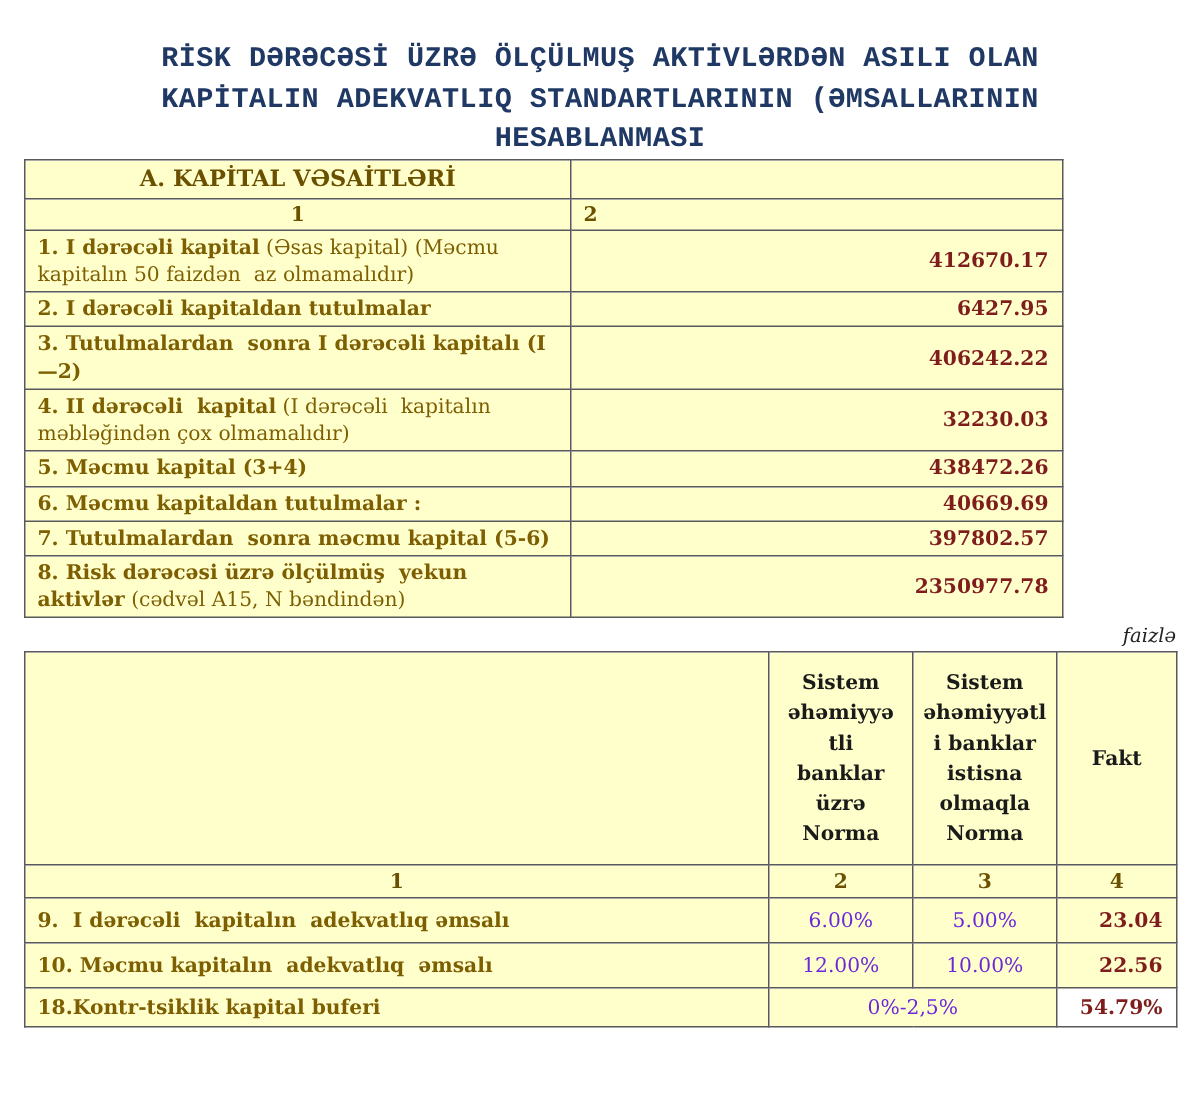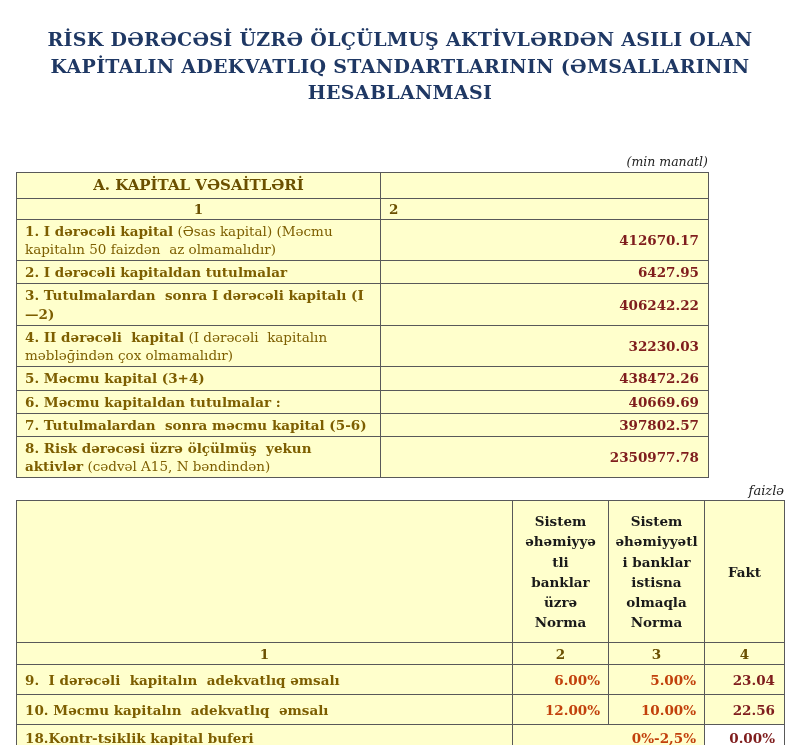--- a/index.html
+++ b/index.html
@@ -13,20 +13,21 @@
 
   .title {
     margin: 26px 36px 0;
     text-align: center;
     color: #1f3864;
     font-size: 19px;
     font-weight: bold;
     line-height: 1.4;
     white-space: pre-line;
     letter-spacing: 0.3px;
+    font-family: Liberation Mono, monospace;
   }
 
   .note {
     font-style: italic;
     font-size: 12.5px;
     color: #222222;
     text-align: right;
   }
   .note-unit  { width: 692px; margin: 48px 0 3px 16px; }
   .note-faizle{ width: 768px; margin: 5px 0 2px 16px; font-size: 13px; }
@@ -53,21 +54,21 @@
   .num { font-weight: bold; color: #6b5000; }
   .lbl { white-space: pre-wrap; line-height: 1.35; }
   .lb  { font-weight: bold; color: #7d5e00; }
   .lr  { font-weight: normal; color: #7d5e00; }
   .val {
     text-align: right;
     font-weight: bold;
     color: #7f1d1d;
     padding-right: 9px;
   }
-  .val2 { font-weight: bold; color: #c2410c; text-align: right; }
+  .val2 { font-weight: normal; color: #6d28d9; text-align: center; }
   .th2 {
     text-align: center;
     font-weight: bold;
     color: #1a1a1a;
     white-space: pre-line;
     line-height: 1.5;
     font-size: 13.5px;
     vertical-align: middle;
     padding: 0 2px;
   }
@@ -75,21 +76,20 @@
 </style>
 </head>
 <body>
 
 <div class="page">
 
   <div class="title">RİSK DƏRƏCƏSİ ÜZRƏ ÖLÇÜLMUŞ AKTİVLƏRDƏN ASILI OLAN
 KAPİTALIN ADEKVATLIQ STANDARTLARININ (ƏMSALLARININ
 HESABLANMASI</div>
 
-  <div class="note note-unit">(min manatl)</div>
 
   <table class="t1">
     <colgroup>
         <col style="width:364px">
         <col style="width:328px">
       </colgroup>
     <tbody>
       <tr style="height:26px">
         <td class="c th1">A. KAPİTAL VƏSAİTLƏRİ</td>
         <td></td>
@@ -174,18 +174,18 @@
       </tr>
       <tr style="height:30px">
         <td class="lbl"><span class="lb">10. Məcmu kapitalın  adekvatlıq  əmsalı</span></td>
         <td class="val2">12.00%</td>
         <td class="val2">10.00%</td>
         <td class="val">22.56</td>
       </tr>
       <tr style="height:26px">
         <td class="lbl"><span class="lb">18.Kontr-tsiklik kapital buferi</span></td>
         <td class="val2" colspan="2">0%-2,5%</td>
-        <td class="val white">0.00%</td>
+        <td class="val white">54.79%</td>
       </tr>
     </tbody>
   </table>
 
 </div>
 
 </body></html>

